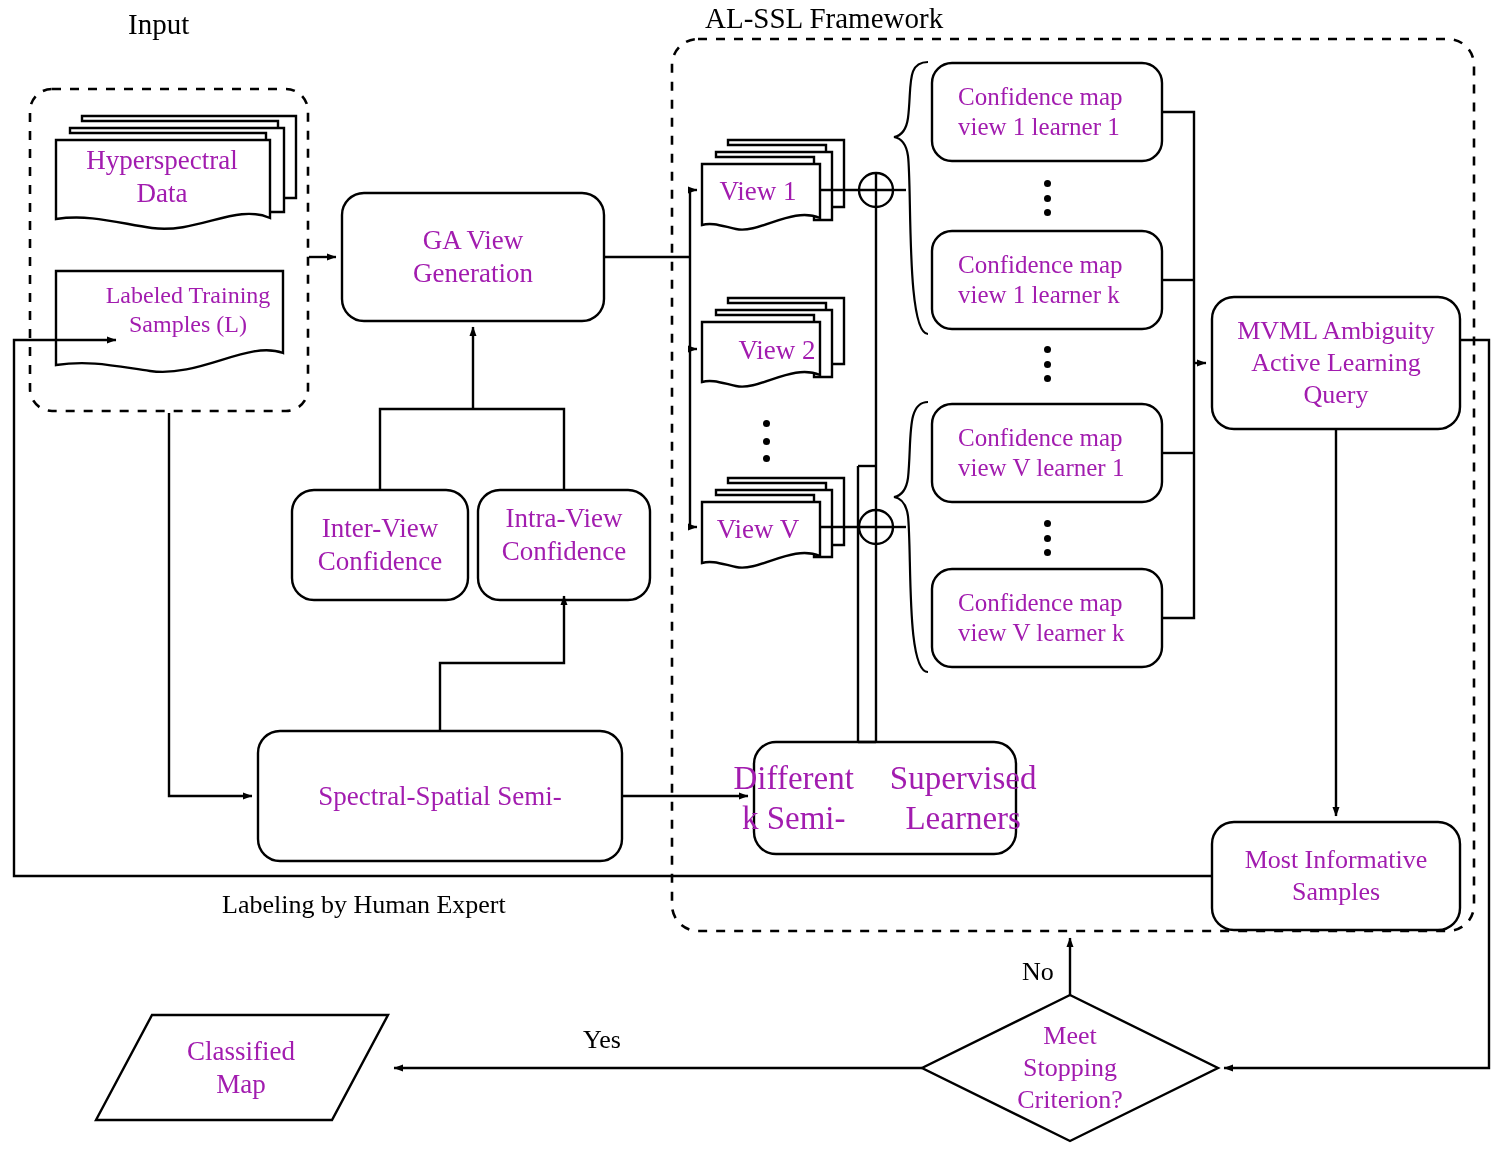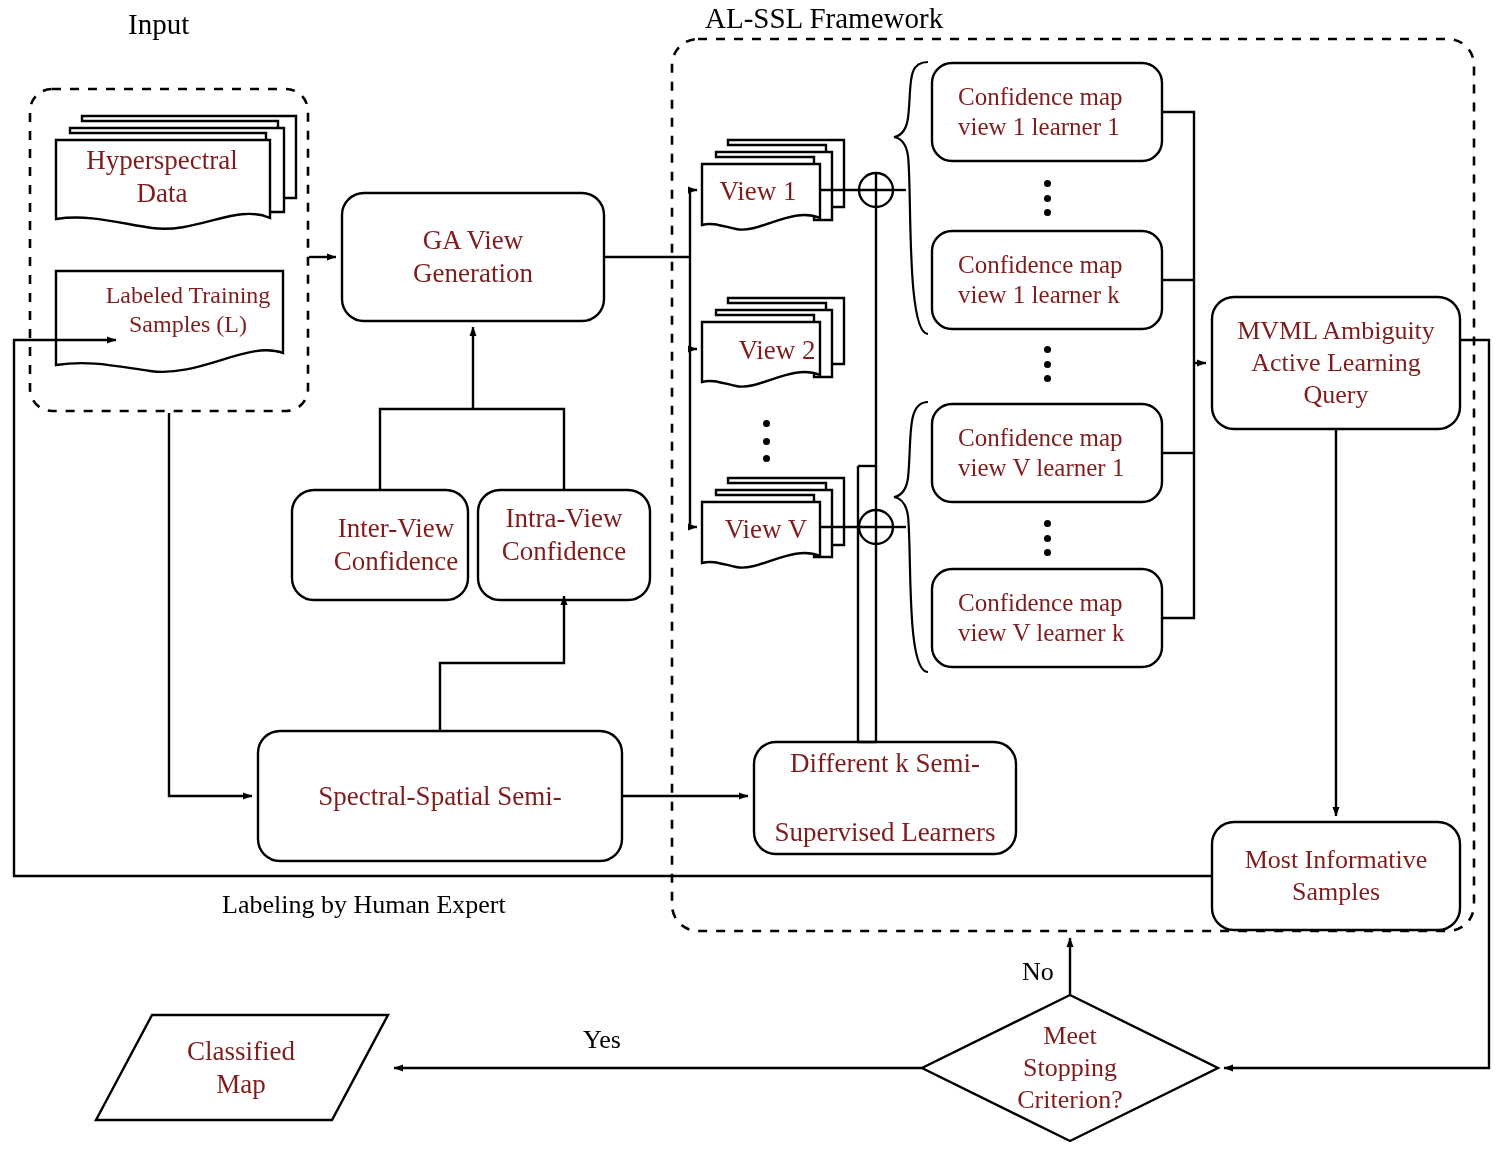--- a/index.html
+++ b/index.html
@@ -1,21 +1,21 @@
 <!DOCTYPE html>
 <html><head>
 <meta charset="utf-8">
 <style>
   html,body{margin:0;padding:0;background:#ffffff;}
   body{width:1498px;height:1154px;position:relative;
        font-family:"Liberation Serif","DejaVu Serif",serif;color:#000;}
   #stage{position:absolute;left:0;top:0;width:1498px;height:1154px;overflow:hidden;}
   svg#wires{position:absolute;left:0;top:0;width:1498px;height:1154px;}
   .lbl{position:absolute;text-align:center;line-height:1.22;
-       font-family:"Liberation Serif","DejaVu Serif",serif;color:#7f1d1d;
+       font-family:"Liberation Serif","DejaVu Serif",serif;color:#a21caf;
        display:flex;align-items:center;justify-content:center;}
   .ttl{position:absolute;font-size:29px;white-space:nowrap;}
   .edgelbl{position:absolute;font-size:26px;white-space:nowrap;}
   .dots{position:absolute;display:flex;flex-direction:column;align-items:center;justify-content:space-between;}
   .dots i{display:block;width:7px;height:7px;border-radius:50%;background:#000;}
 </style>
 </head>
 <body>
 
 <div id="stage">
@@ -141,42 +141,42 @@
   <div class="lbl" style="left:58px;top:275px;width:224px;height:70px;font-size:24px;flex-direction:column;padding-left:18px;">
     <span>Labeled Training</span>
     <span>Samples (L)</span>
   </div>
 
   <div class="lbl" style="left:342px;top:193px;width:262px;height:128px;font-size:27px;flex-direction:column;">
     <span>GA View</span>
     <span>Generation</span>
   </div>
 
-  <div class="lbl" style="left:292px;top:490px;width:176px;height:110px;font-size:27px;flex-direction:column;margin-left:16px;">
+  <div class="lbl" style="left:292px;top:490px;width:176px;height:110px;font-size:27px;flex-direction:column;">
     <span>Inter-View</span>
     <span>Confidence</span>
   </div>
 
   <div class="lbl" style="left:478px;top:490px;width:172px;height:90px;font-size:27px;flex-direction:column;">
     <span>Intra-View</span>
     <span>Confidence</span>
   </div>
 
   <div class="lbl" style="left:258px;top:731px;width:364px;height:130px;font-size:27px;flex-direction:column;">
     <span>Spectral-Spatial Semi-</span>
   </div>
 
-  <div class="lbl" style="left:754px;top:742px;width:262px;height:112px;font-size:27px;flex-direction:column;gap:36px;">
+  <div class="lbl" style="left:754px;top:742px;width:262px;height:112px;font-size:33px;flex-direction:row;gap:36px;">
     <span>Different k Semi-</span>
     <span>Supervised Learners</span>
   </div>
 
   <div class="lbl" style="left:702px;top:170px;width:112px;height:42px;font-size:27px;">View 1</div>
   <div class="lbl" style="left:702px;top:329px;width:112px;height:42px;font-size:27px;padding-left:19px;">View 2</div>
-  <div class="lbl" style="left:702px;top:508px;width:112px;height:42px;font-size:27px;padding-left:8px;">View V</div>
+  <div class="lbl" style="left:702px;top:508px;width:112px;height:42px;font-size:27px;">View V</div>
 
   <div class="lbl" style="left:936px;top:63px;width:222px;height:98px;font-size:25px;flex-direction:column;align-items:flex-start;padding-left:22px;box-sizing:border-box;">
     <span>Confidence map</span>
     <span>view 1 learner 1</span>
   </div>
   <div class="lbl" style="left:936px;top:231px;width:222px;height:98px;font-size:25px;flex-direction:column;align-items:flex-start;padding-left:22px;box-sizing:border-box;">
     <span>Confidence map</span>
     <span>view 1 learner k</span>
   </div>
   <div class="lbl" style="left:936px;top:404px;width:222px;height:98px;font-size:25px;flex-direction:column;align-items:flex-start;padding-left:22px;box-sizing:border-box;">

